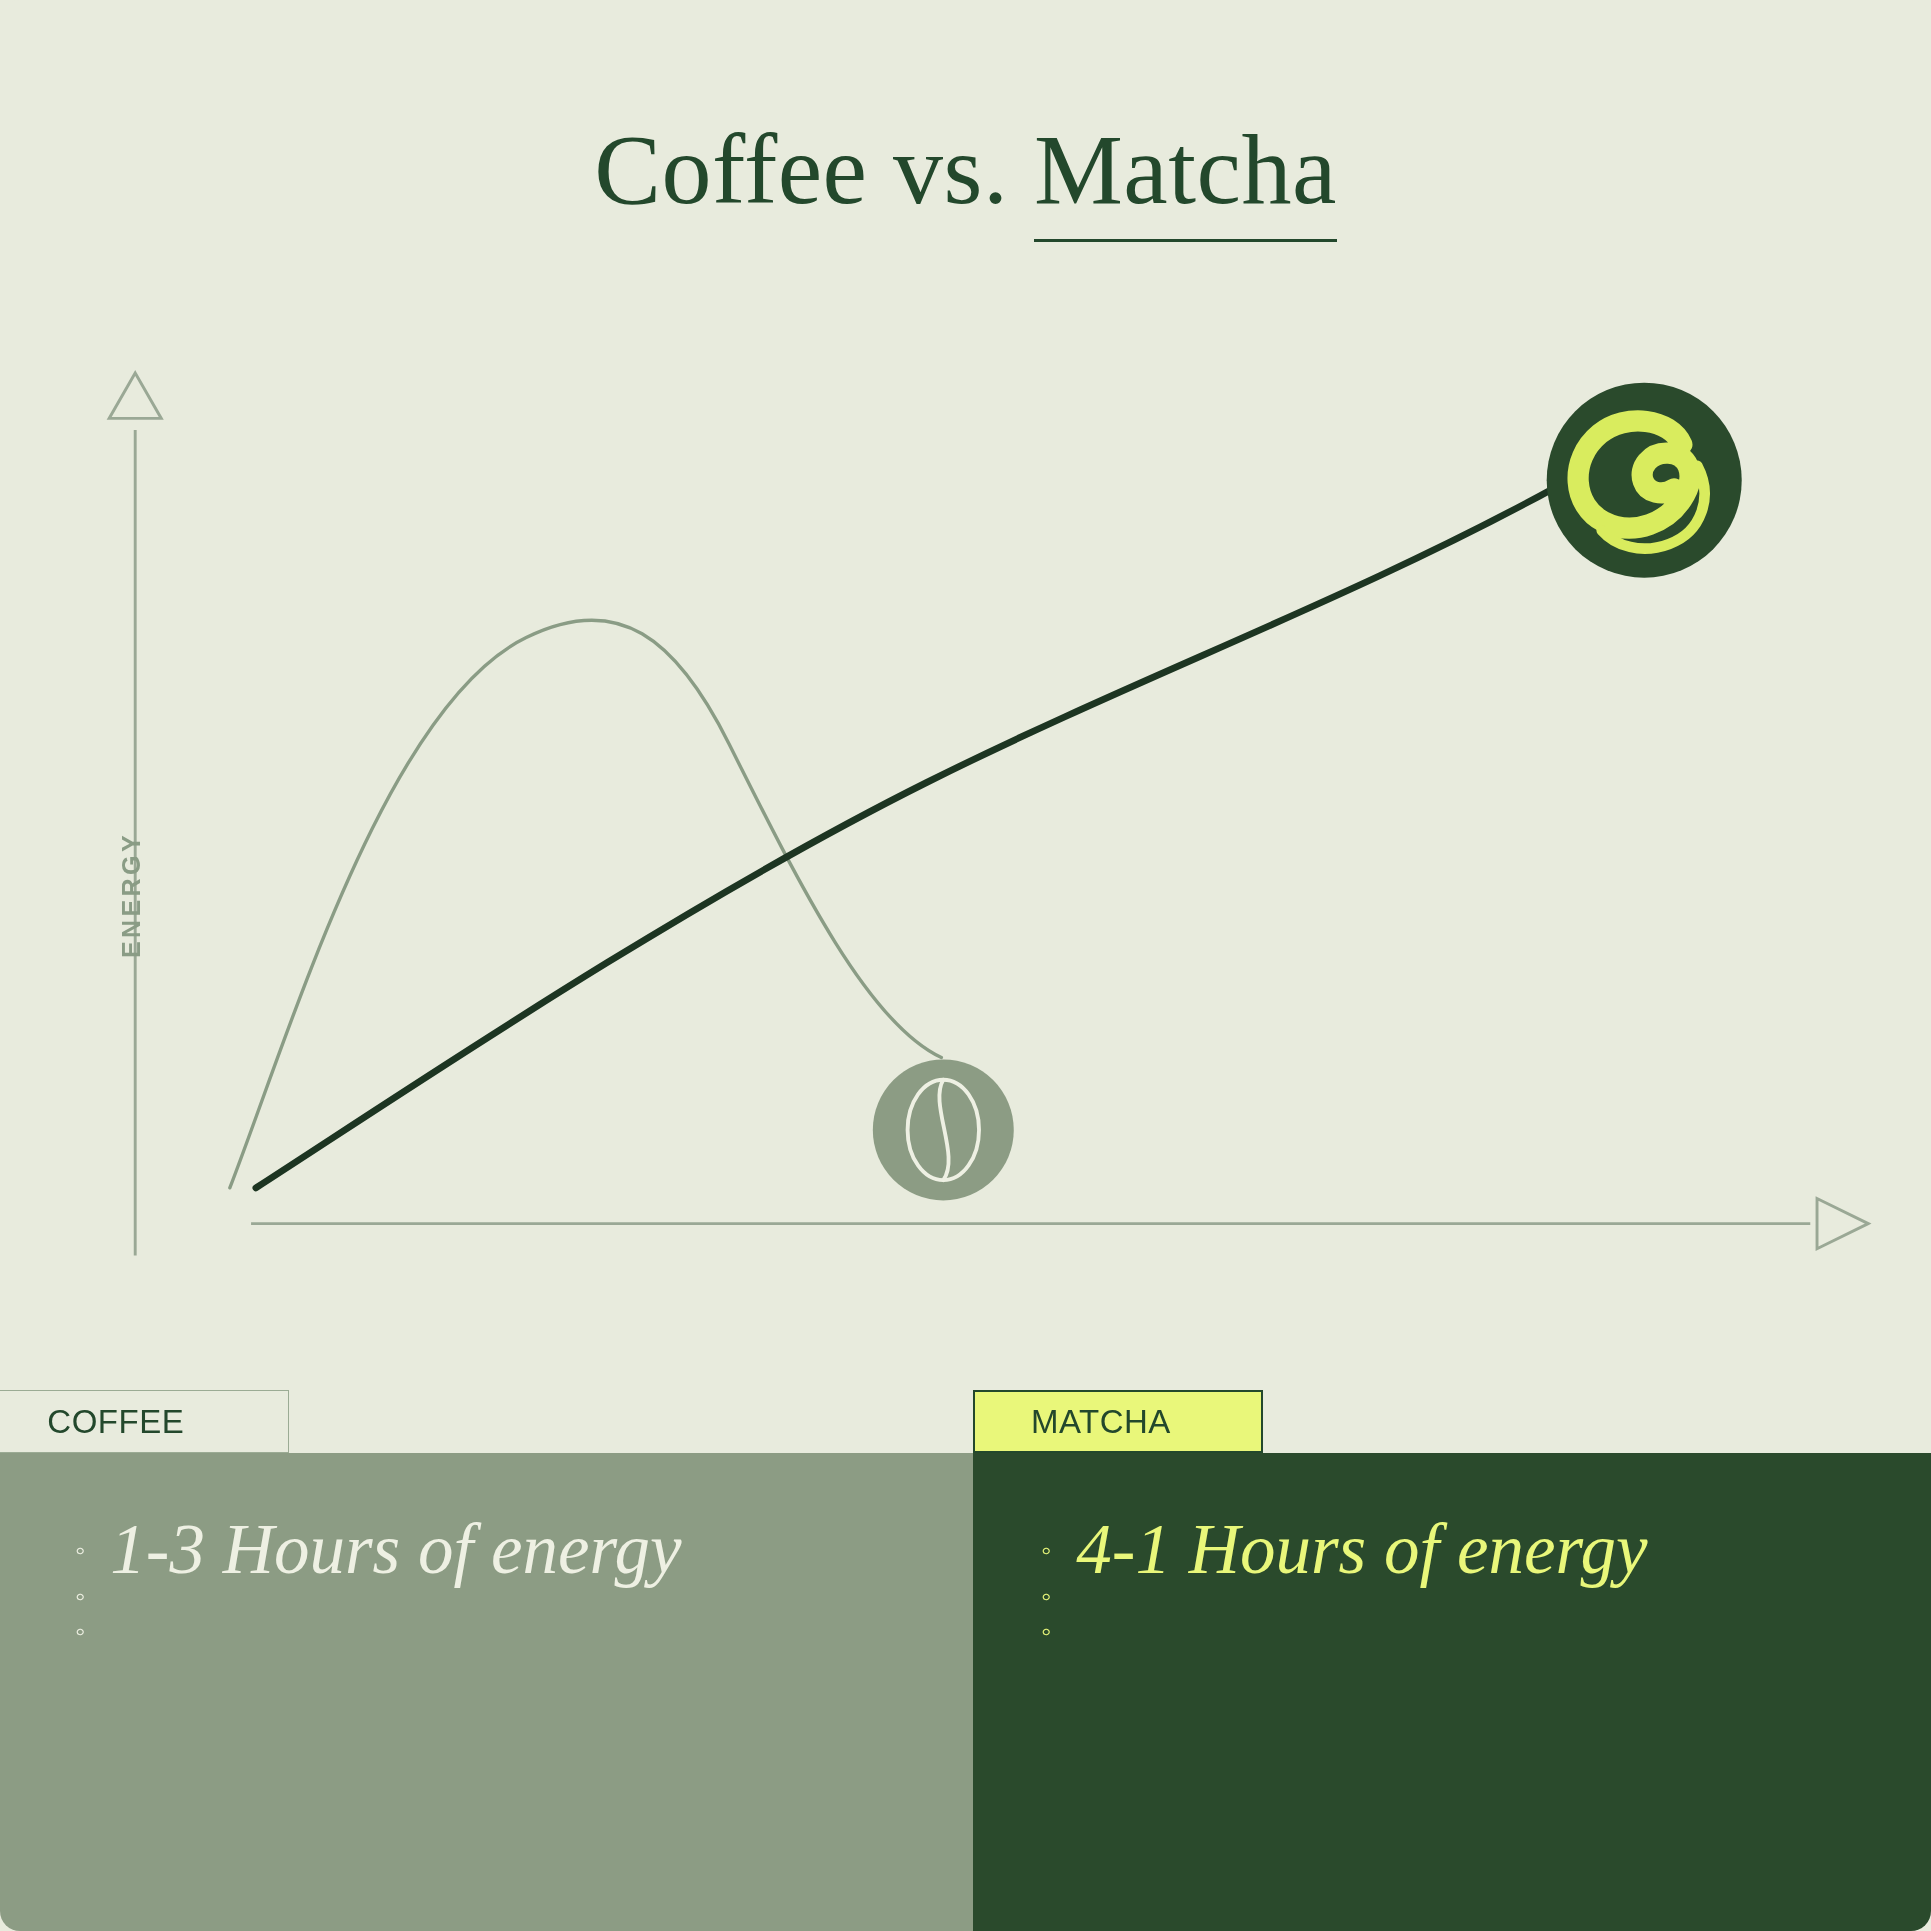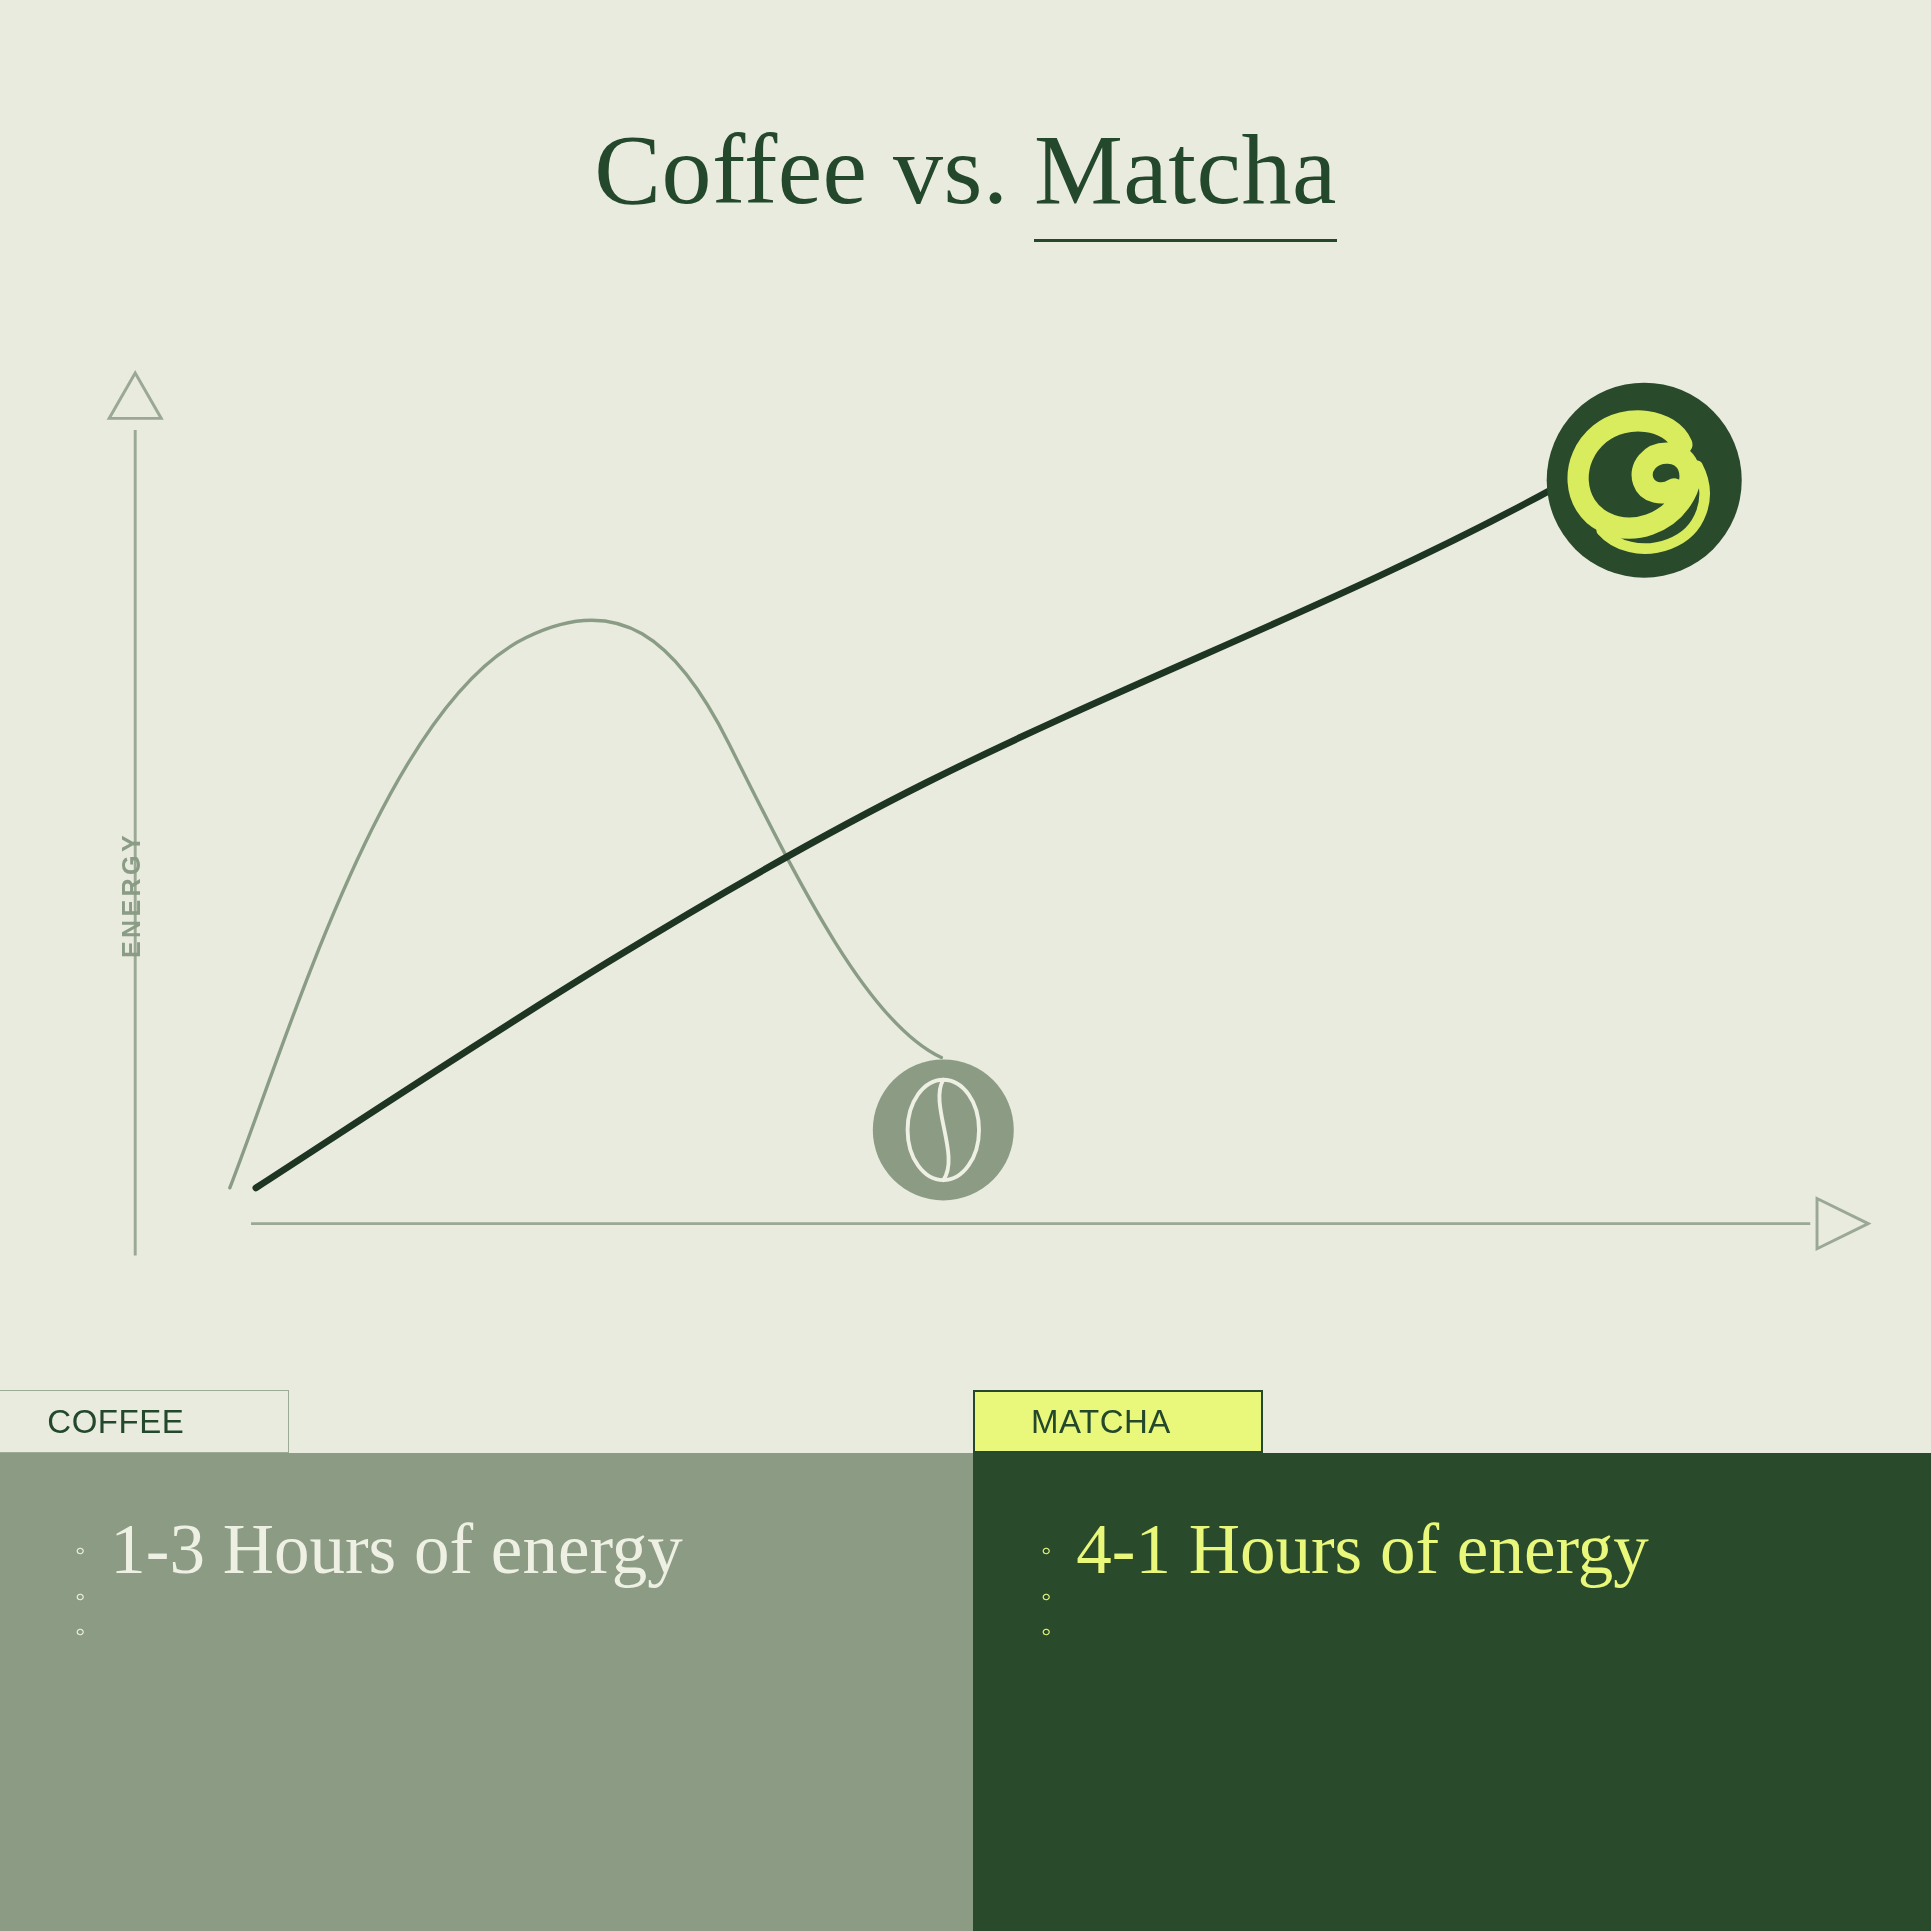--- a/index.html
+++ b/index.html
@@ -7,20 +7,21 @@
     padding: 0;
     background: #e8ebdd;
   }
   #root {
     position: relative;
     width: 1931px;
     height: 1931px;
     background: #e8ebdd;
     overflow: hidden;
     font-family: "Liberation Sans", sans-serif;
+    border-radius: 20px;
   }
 
   
   .title {
     position: absolute;
     top: 114px;
     left: 0;
     width: 1931px;
     text-align: center;
     font-family: "Liberation Serif", serif;
@@ -148,21 +149,21 @@
     white-space: nowrap;
   }
   .panel-coffee .bullet-list li { color: #eef0e3; }
   .panel-matcha .bullet-list li { color: #e9f77a; }
   .bullet-mark {
     font-size: 29px;
     margin-right: 25px;
     position: relative;
     top: -13.5px;
   }
-  .bullet-text { display: inline-block; }
+  .bullet-text { display: inline-block; font-style: italic; }
 </style>
 </head>
 <body>
 
 <div id="root">
 
   <div class="title">
     <span>Coffee vs.</span>
     <span class="underlined">Matcha</span>
   </div>

